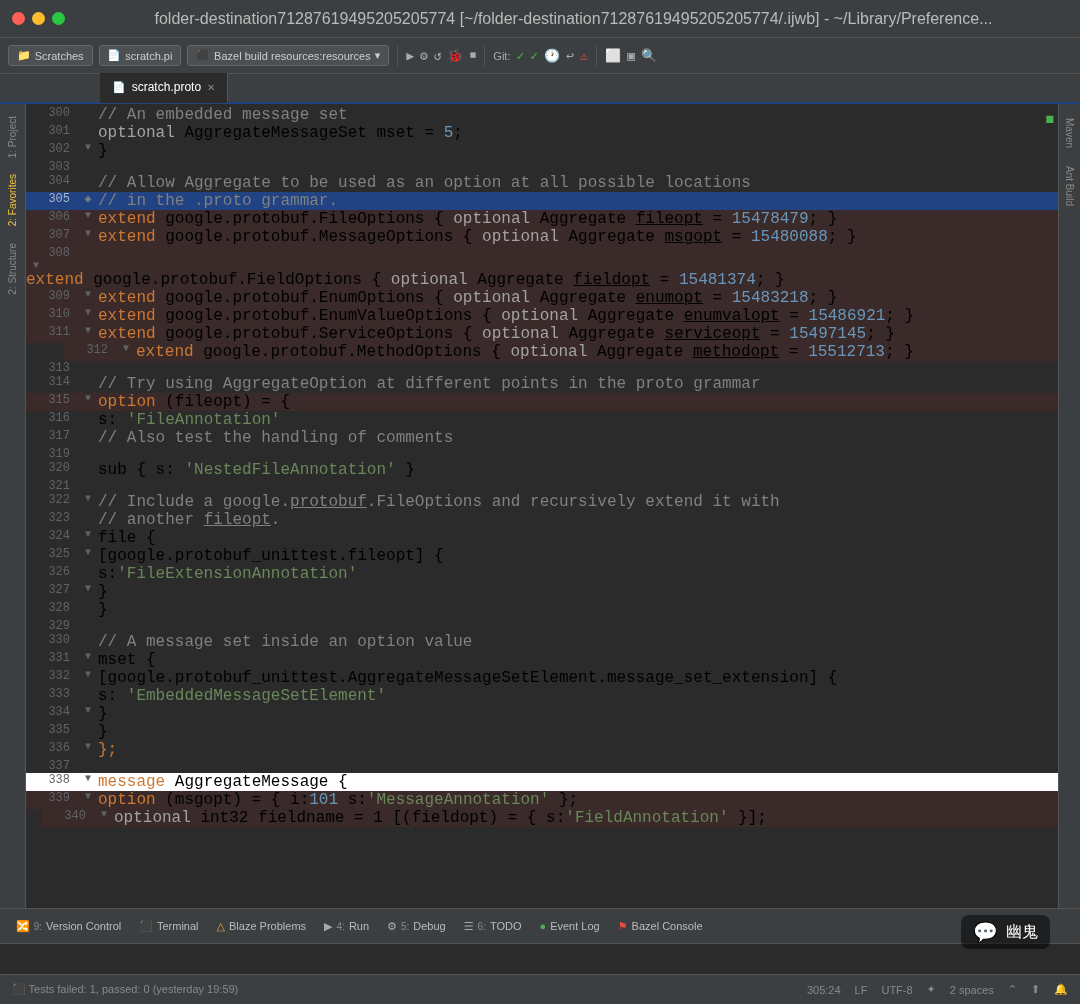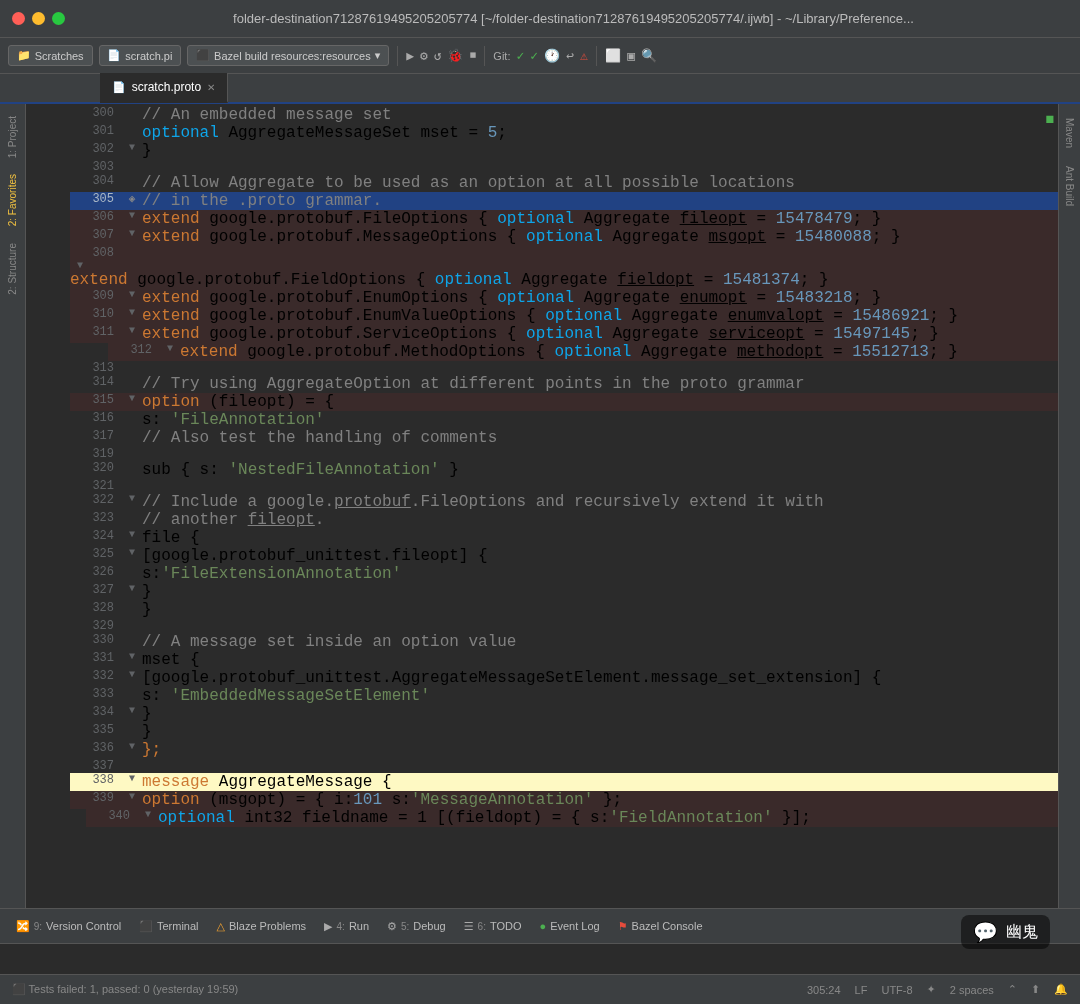--- a/index.html
+++ b/index.html
@@ -33,21 +33,21 @@
       height: 13px;
       border-radius: 50%;
       display: inline-block;
     }
     .win-close { background: #ff5f57; }
     .win-min { background: #febc2e; }
     .win-max { background: #28c840; }
     .title-text {
       color: #bbbbbb;
       font-family: -apple-system, sans-serif;
-      font-size: 13px;
+      font-size: 16px;
       flex: 1;
       text-align: center;
       white-space: nowrap;
       overflow: hidden;
       text-overflow: ellipsis;
     }
 
     
     #toolbar {
       width: 100%;
@@ -161,21 +161,21 @@
       background: #2b2b2b;
       overflow: hidden;
       position: relative;
     }
 
     
     .c-comment { color: #808080; }
     .c-string { color: #6a8759; }
     .c-number { color: #6897bb; }
     .c-extend { color: #cc7832; }
-    .c-optional { color: #0ea5e9; }
+    .c-optional { color: #a3a3a3; }
     .c-option-kw { color: #cc7832; }
     .c-underline { text-decoration: underline; }
 
     
     #right-sidebar {
       width: 22px;
       background: #3c3f41;
       display: flex;
       flex-direction: column;
       align-items: center;
@@ -344,21 +344,21 @@
 
 <div id="main-layout" style="position:relative; display:flex; width:100%; height:calc(1004px - 38px - 36px - 30px - 36px - 30px);">
 
   <div id="left-gutter">
     <div class="side-label">1: Project</div>
     <div class="side-label" style="color: #f0c040;">2: Favorites</div>
     <div class="side-label">2: Structure</div>
   </div>
 
   <div id="editor-area">
-    <div id="lines-container" style="width:100%; overflow:hidden; font-family:'Courier New',Courier,monospace;padding-left:44px;">
+    <div id="lines-container" style="width:100%; overflow:hidden; font-family:'Courier New',Courier,monospace;">
 
       <div class="line-row">
         <span class="ln">300</span>
         <span class="gutter-col"></span>
         <span class="code-line"><span class="c-comment">    // An embedded message set</span></span>
       </div>
 
       <div class="line-row">
         <span class="ln">301</span>
         <span class="gutter-col"></span>
@@ -569,21 +569,21 @@
         <span class="gutter-col" style="color:#606366;">▼</span>
         <span class="code-line"><span class="c-option-kw">};</span></span>
       </div>
 
       <div class="line-row">
         <span class="ln">337</span>
         <span class="gutter-col"></span>
         <span class="code-line"></span>
       </div>
 
-      <div class="line-row" style="background:#fef9c3;">
+      <div class="line-row" style="background:#ffffff;">
         <span class="ln">338</span>
         <span class="gutter-col" style="color:#606366;">▼</span>
         <span class="code-line"><span class="c-option-kw">message</span> AggregateMessage {</span>
       </div>
 
       <div class="line-row" style="background:#3a2a2a;">
         <span class="ln">339</span>
         <span class="gutter-col" style="color:#606366;">▼</span>
         <span class="code-line">    <span class="c-option-kw">option</span> (msgopt) = { i:<span class="c-number">101</span> s:<span class="c-string">'MessageAnnotation'</span> };</span>
       </div>

